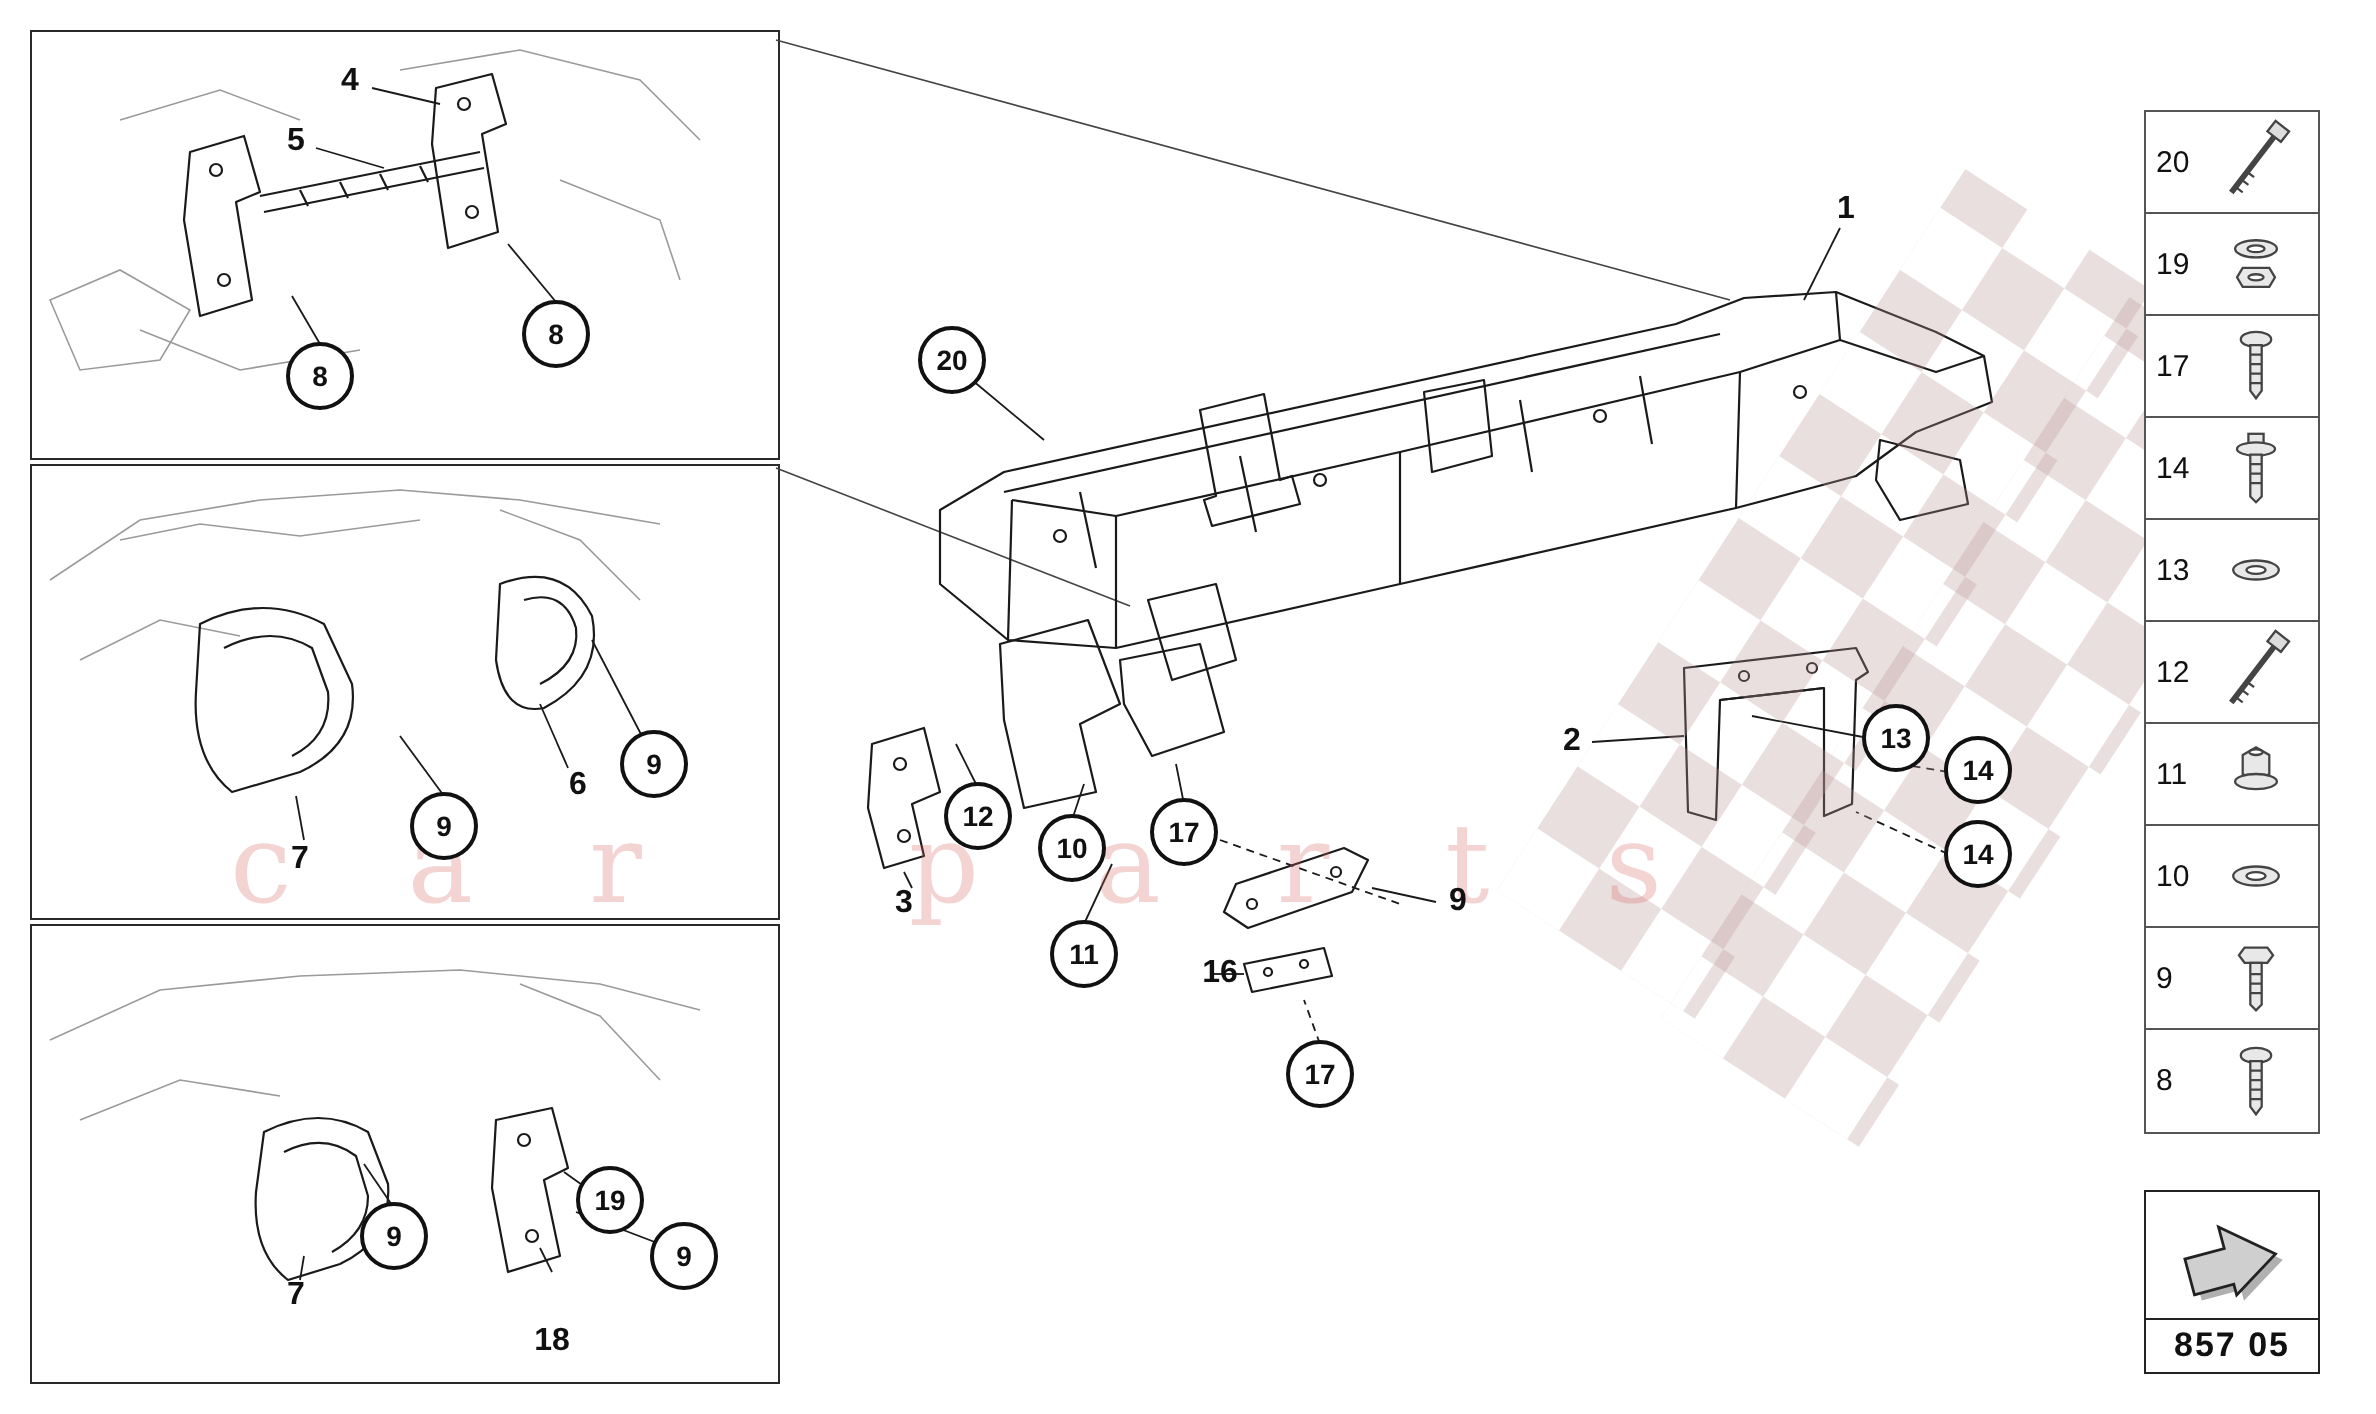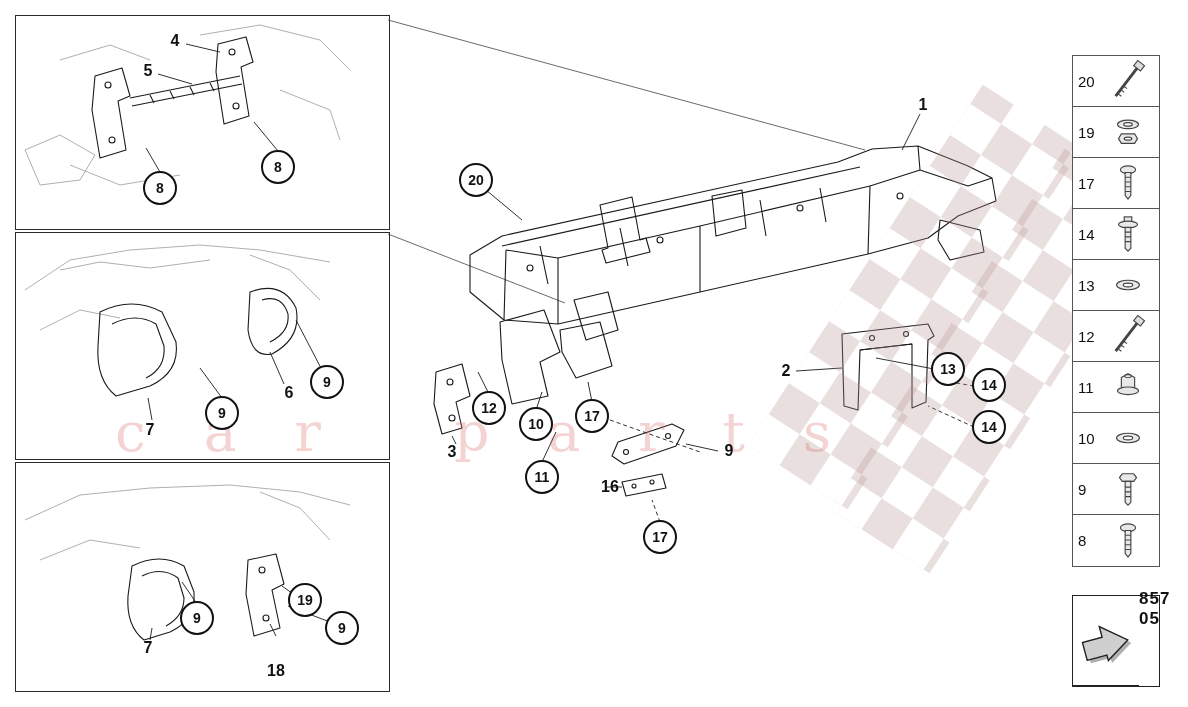--- a/index.html
+++ b/index.html
@@ -35,21 +35,21 @@
   
   .fastener-table{position:absolute;left:1072px;top:55px;width:86px;border:1px solid #555;background:#fff;z-index:4;}
   .fastener-row{height:51px;border-bottom:1px solid #555;display:flex;align-items:center;padding:0 5px;box-sizing:border-box;cursor:pointer;}
   .fastener-row:last-child{border-bottom:none;}
   .fnum{width:24px;font-size:15px;color:#111;}
   .ficon{flex:1;display:flex;align-items:center;justify-content:center;}
   .ficon svg{width:38px;height:46px;}
 
   
   .nav-box{position:absolute;left:1072px;top:595px;width:86px;height:90px;border:1.5px solid #222;background:#fff;z-index:4;
-      display:flex;flex-direction:row;cursor:pointer;}
+      display:flex;flex-direction:column;cursor:pointer;}
   .nav-arrow{flex:1;display:flex;align-items:center;justify-content:center;border-bottom:1.5px solid #222;}
   .nav-arrow svg{width:66px;height:50px;}
   .code-label{height:26px;display:flex;align-items:center;justify-content:center;
       font-size:17px;font-weight:700;color:#111;letter-spacing:1px;}
 </style>
 </head>
 <body>
 
 <div class="canvas">
 

